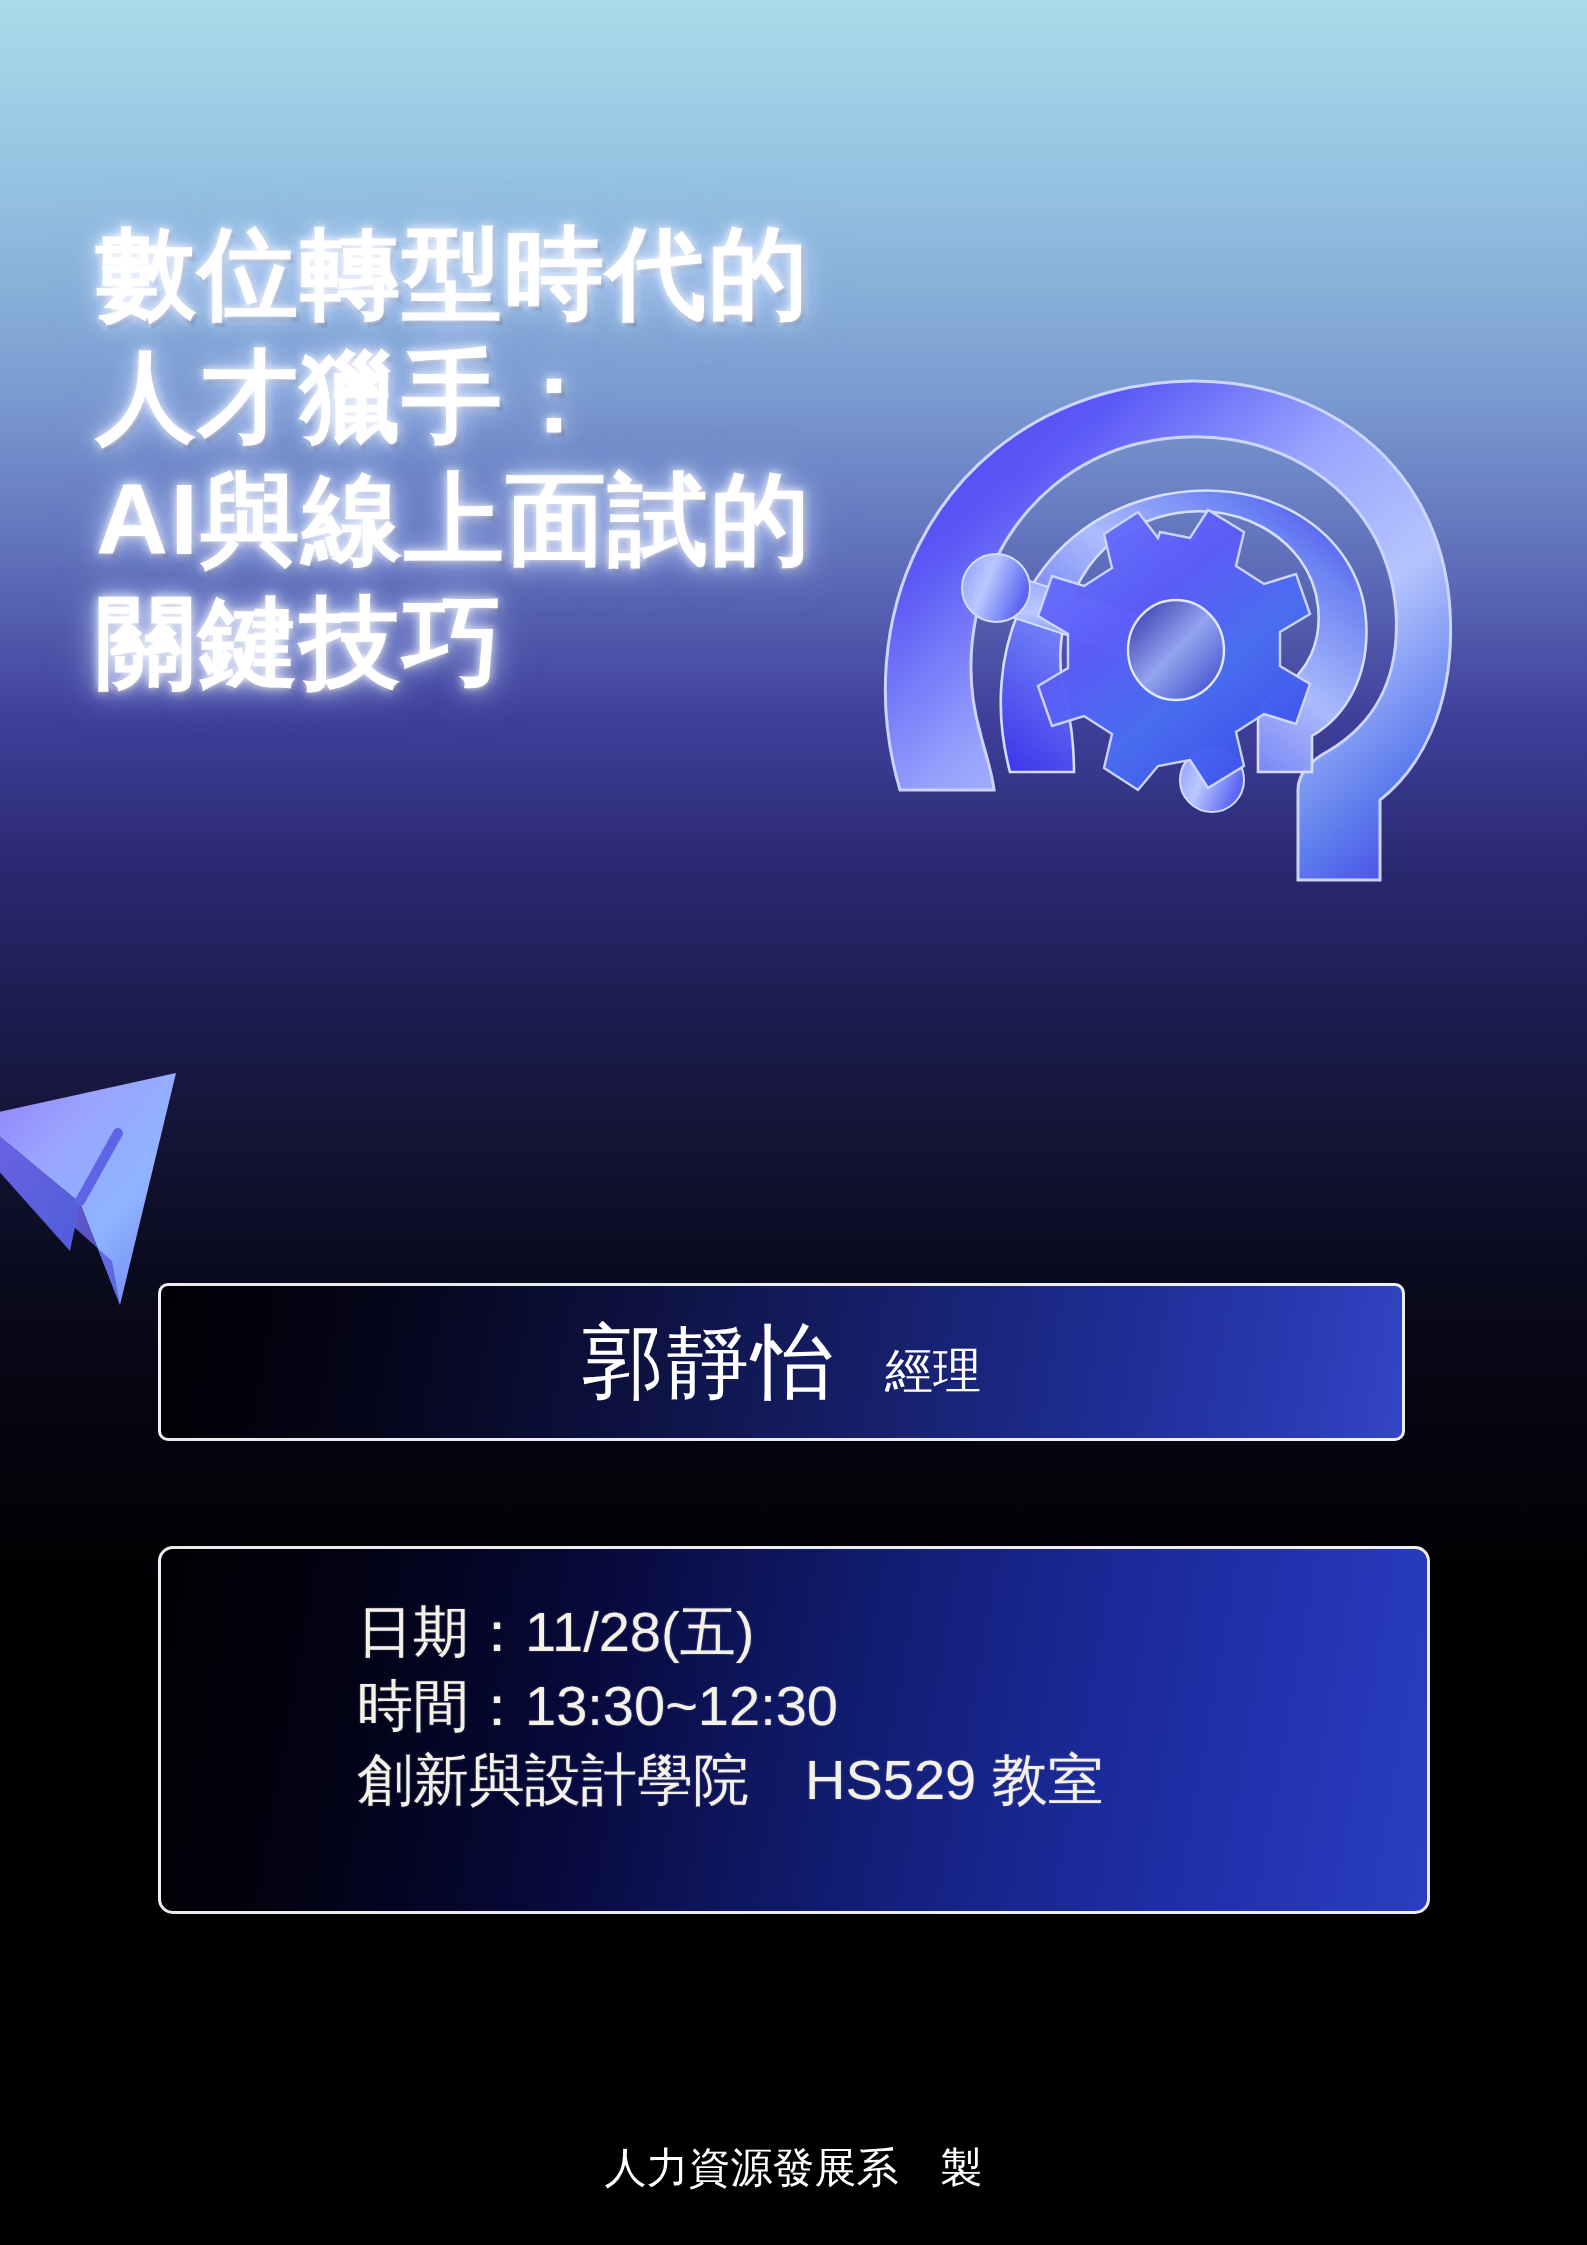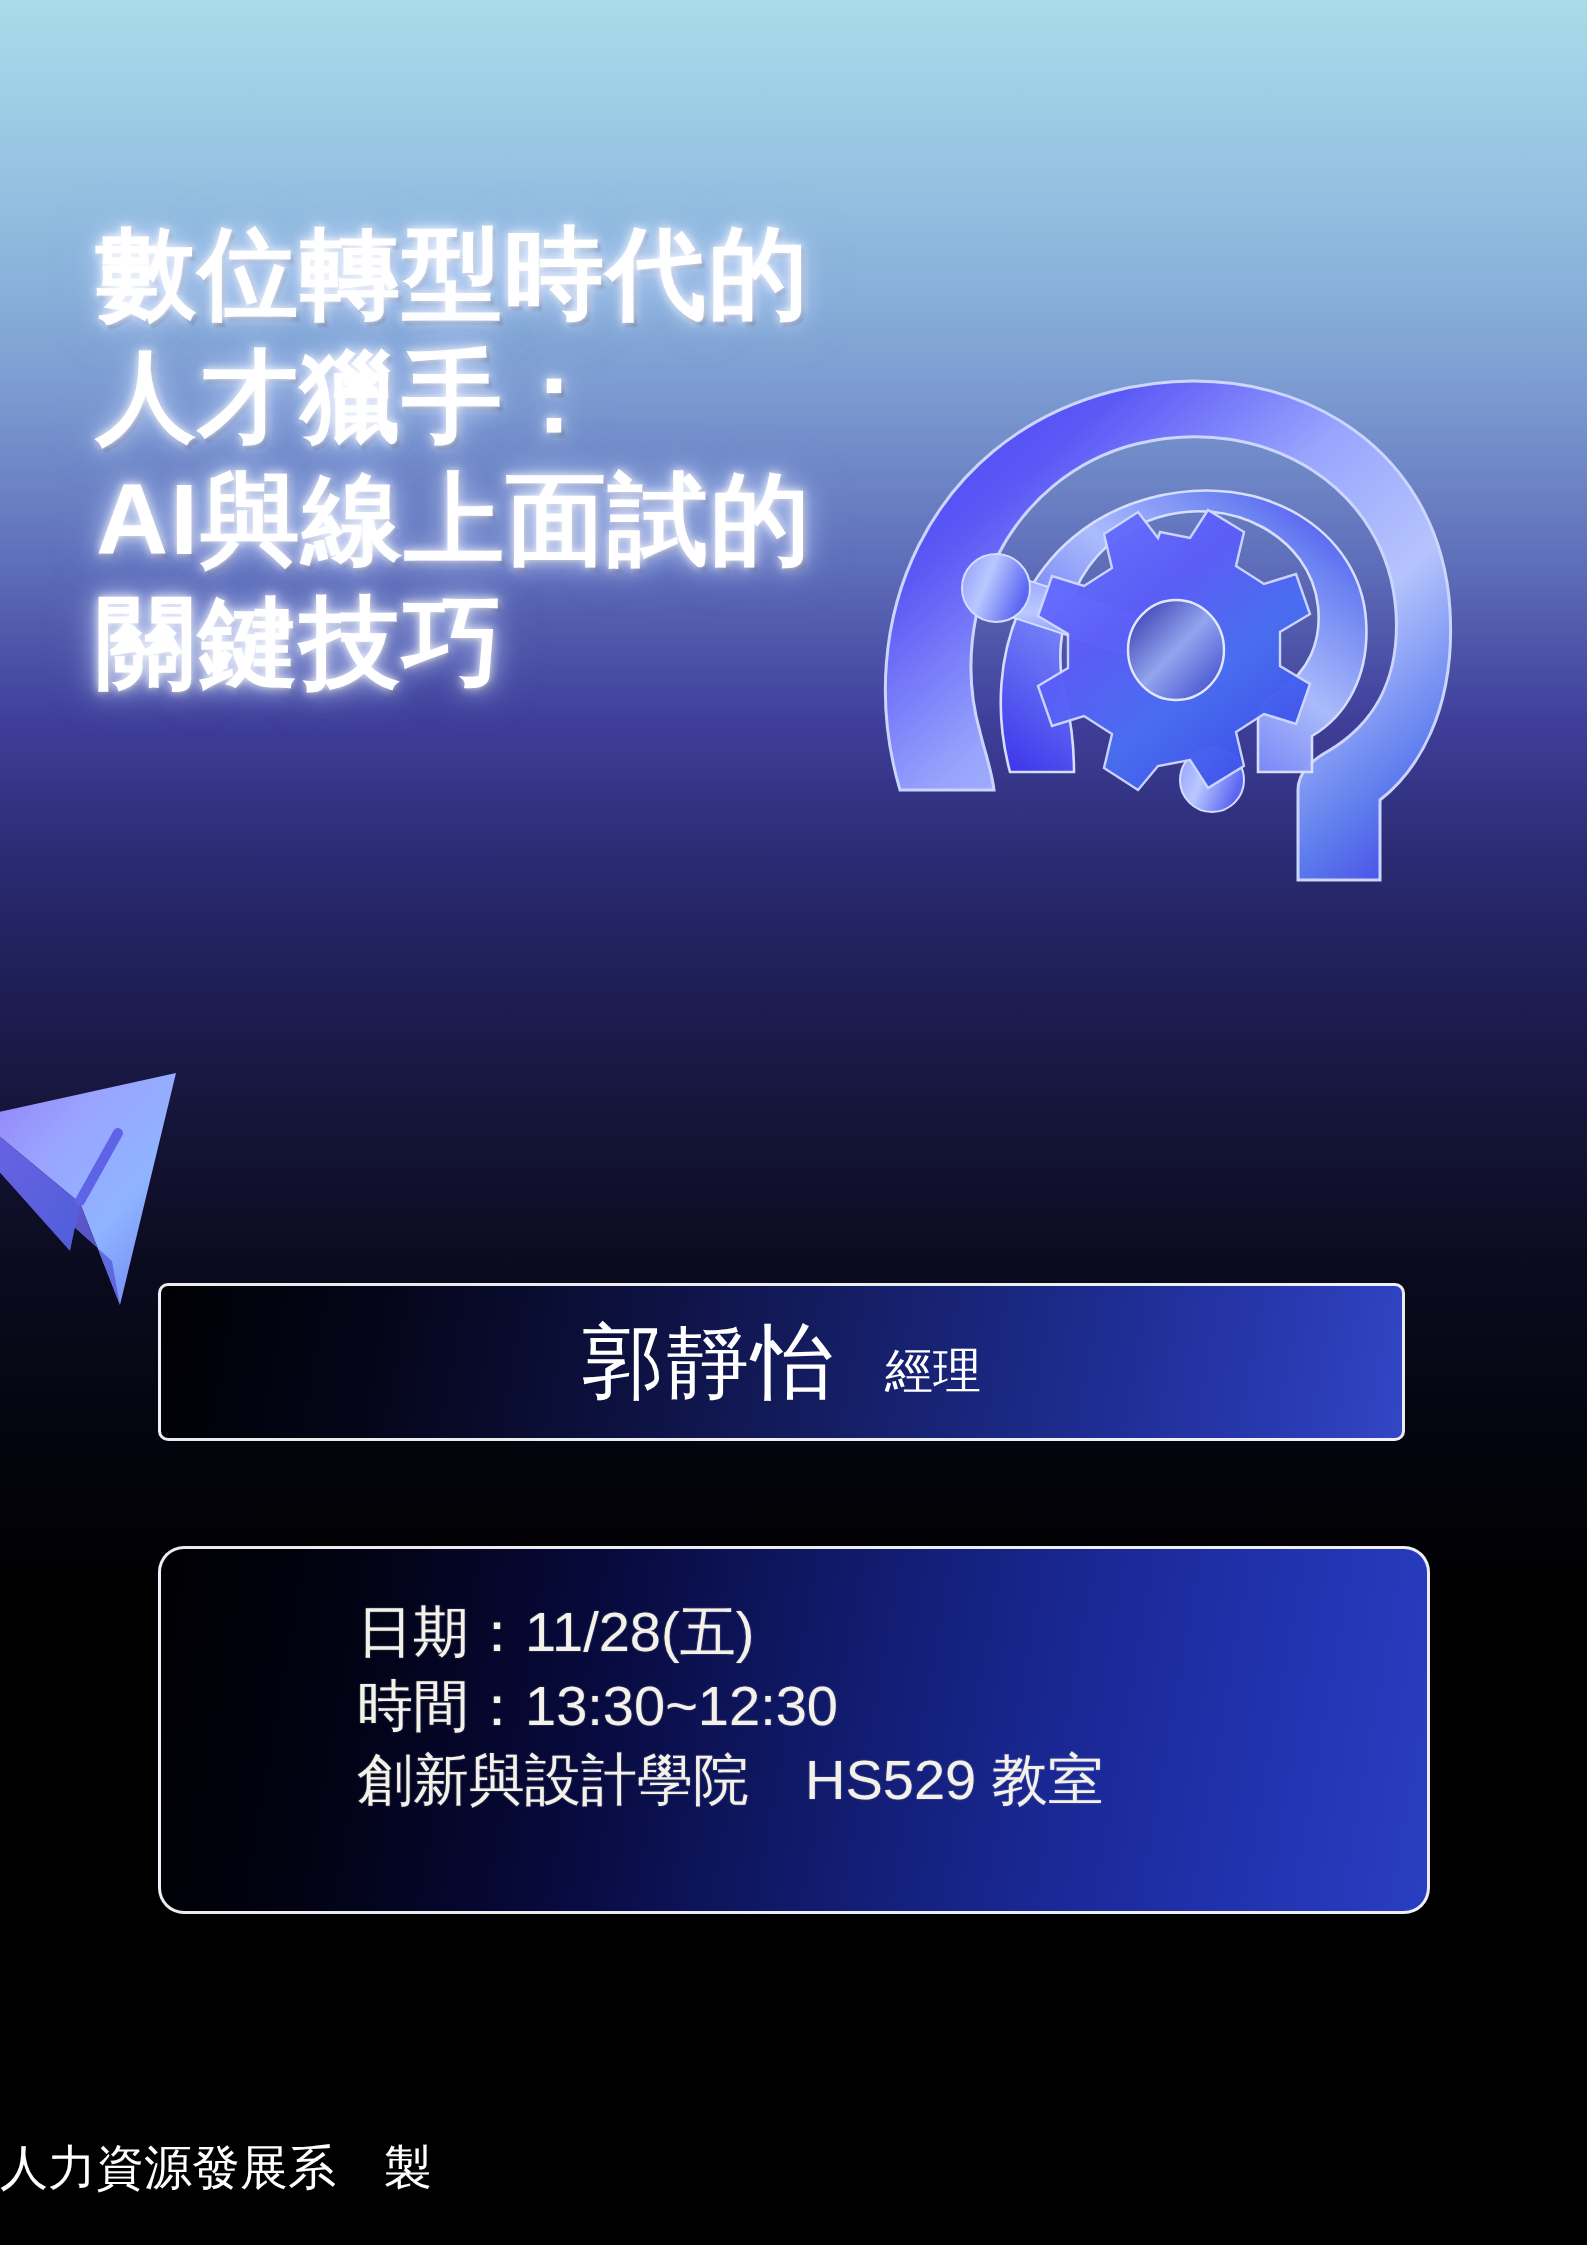--- a/index.html
+++ b/index.html
@@ -128,21 +128,21 @@
   }
 
   
   .details-card {
     position: absolute;
     left: 158px;
     top: 1546px;
     width: 1272px;
     height: 368px;
     border: 3px solid rgba(255,255,255,0.92);
-    border-radius: 26px;
+    border-radius: 15px;
     background: linear-gradient(100deg,
         #000003 0%,
         #020213 15%,
         #07093a 33%,
         #101a6a 52%,
         #18268f 68%,
         #2031ac 84%,
         #2a3ec2 100%);
     box-sizing: border-box;
     z-index: 6;
@@ -155,21 +155,22 @@
     white-space: nowrap;
     text-shadow: 0 0 2px rgba(255,255,255,0.35);
   }
 
   
   .footer {
     position: absolute;
     left: 0;
     top: 2142px;
     width: 100%;
-    font-size: 48px;
+    text-align: center;
+    font-size: 42px;
     line-height: 52px;
     color: #ffffff;
     z-index: 6;
   }
 </style>
 </head>
 <body>
 
 <div id="poster">
 

